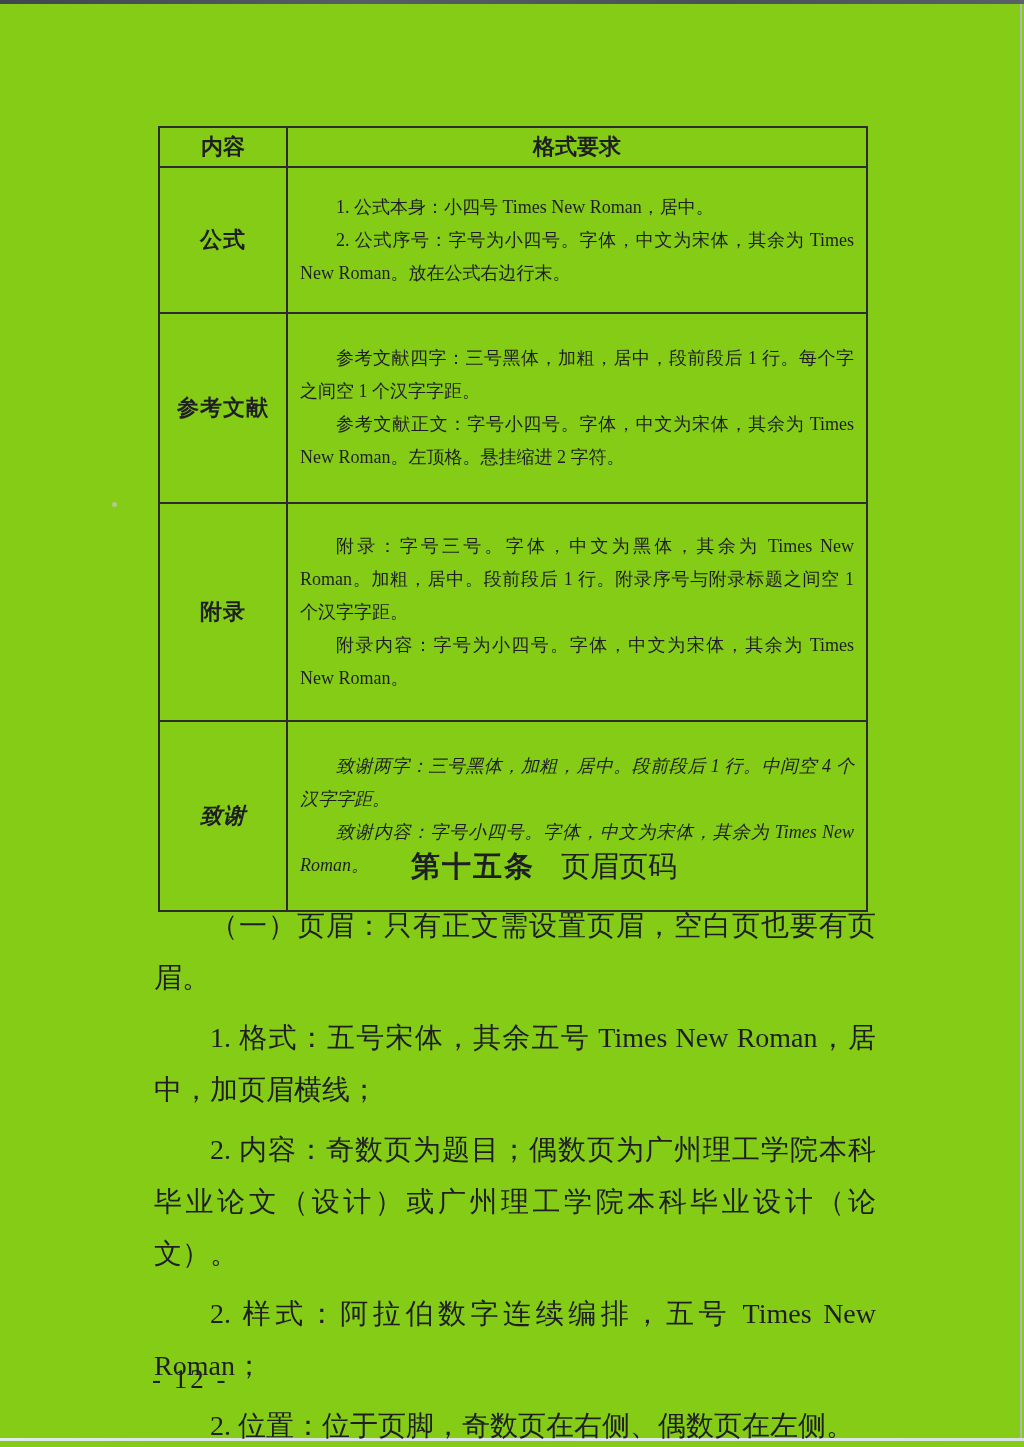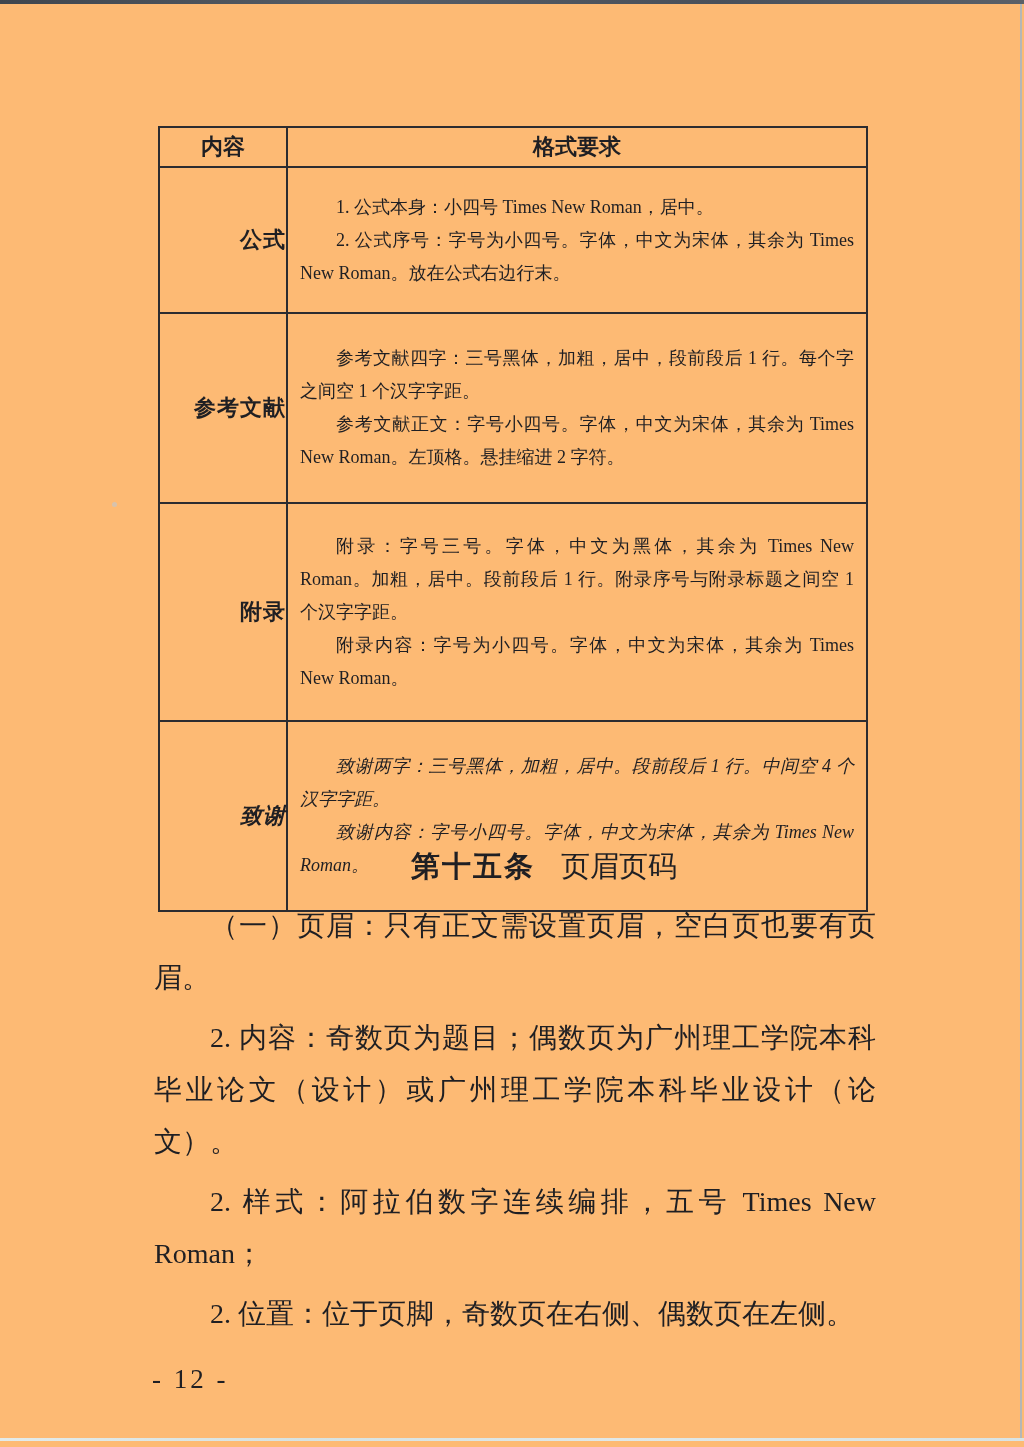--- a/index.html
+++ b/index.html
@@ -4,21 +4,21 @@
 <style>
   html, body {
     margin: 0;
     padding: 0;
     background: #ffffff;
   }
   .page {
     position: relative;
     width: 1024px;
     height: 1447px;
-    background: #fdba74;
+    background: #84cc16;
     overflow: hidden;
     font-family: "Liberation Serif", "DejaVu Serif", serif;
     color: #1f1f23;
   }
   
   .edge-top {
     position: absolute;
     left: 0; top: 0;
     width: 100%; height: 4px;
     background: linear-gradient(90deg, #3f464e 0%, #565d66 35%, #49505a 70%, #5a6068 100%);
@@ -59,21 +59,21 @@
   .format-table col.c1 { width: 128px; }
   .format-table thead th {
     height: 38px;
     font-size: 22px;
     font-weight: bold;
     text-align: center;
   }
   .format-table td.label-cell {
     font-size: 22px;
     font-weight: bold;
-    text-align: right;
+    text-align: center;
     letter-spacing: 1px;
   }
   .format-table td.content-cell {
     padding: 12px 12px 12px 12px;
   }
   .format-table td.content-cell p {
     margin: 0;
     font-size: 18px;
     line-height: 33px;
     text-indent: 2em;
@@ -163,20 +163,21 @@
             <p>致谢内容：字号小四号。字体，中文为宋体，其余为 Times New Roman。</p>
           </td>
         </tr>
       </tbody>
   </table>
 
   <div class="article">
     <p class="heading"><span class="hnum">第十五条</span><span class="htitle">页眉页码</span></p>
     <div id="article-paragraphs">
         <p class="body-para">（一）页眉：只有正文需设置页眉，空白页也要有页眉。</p>
+        <p class="body-para">1. 格式：五号宋体，其余五号 Times New Roman，居中，加页眉横线；</p>
         <p class="body-para">2. 内容：奇数页为题目；偶数页为广州理工学院本科毕业论文（设计）或广州理工学院本科毕业设计（论文）。</p>
         <p class="body-para">2. 样式：阿拉伯数字连续编排，五号 Times New Roman；</p>
         <p class="body-para">2. 位置：位于页脚，奇数页在右侧、偶数页在左侧。</p>
       </div>
   </div>
 
   <div class="footer-pagenum">- 12 -</div>
 
 </div>
 

